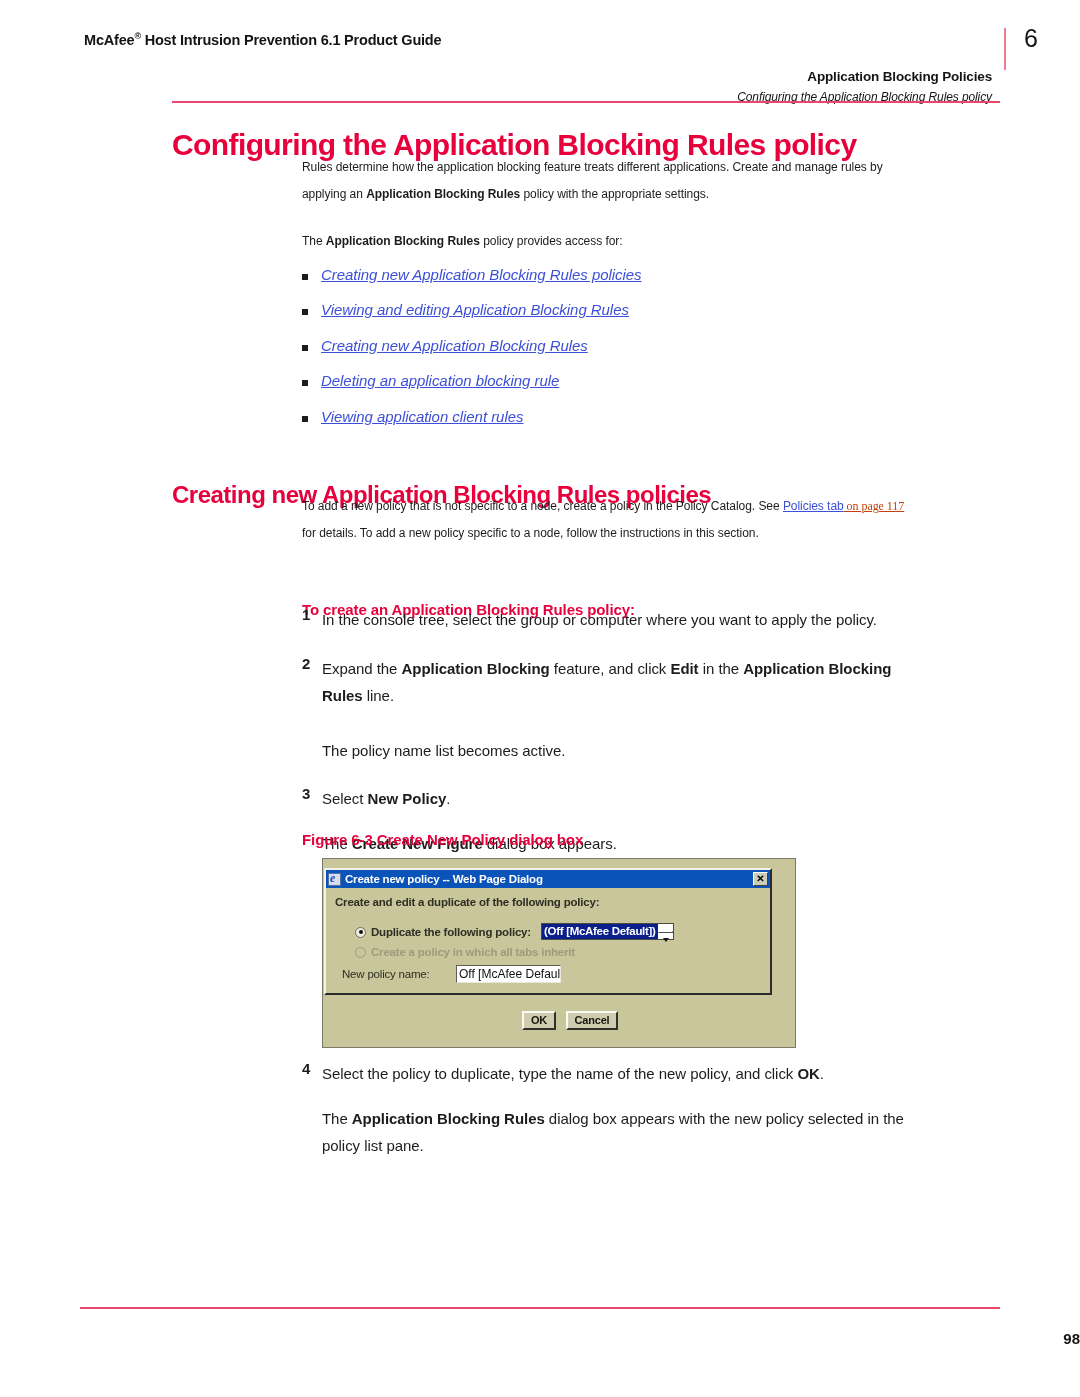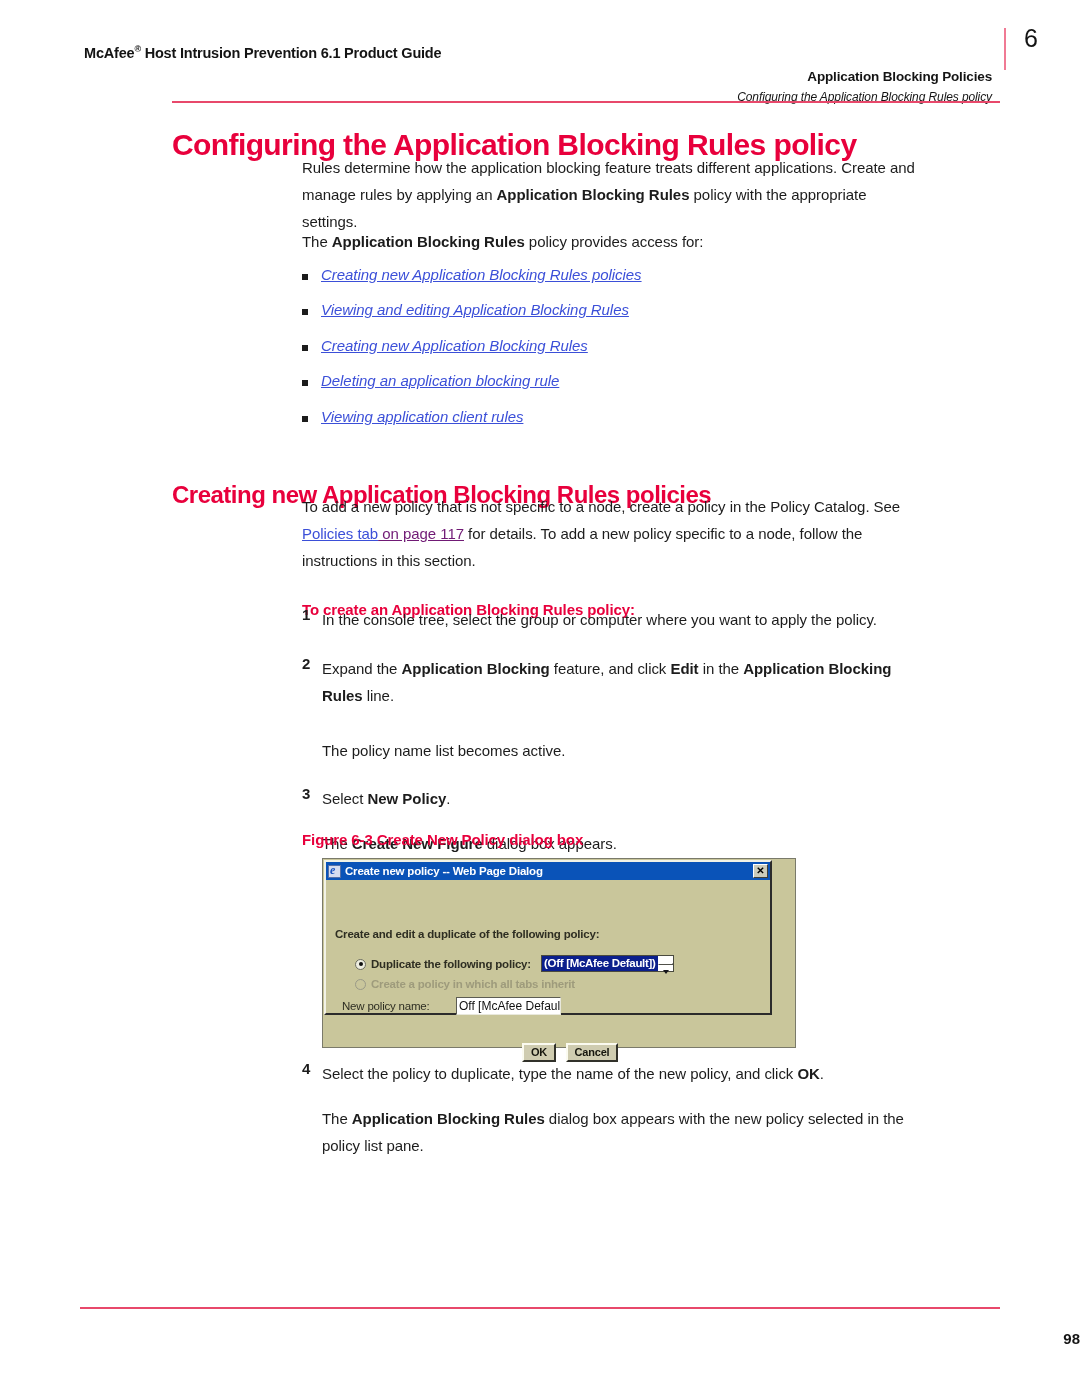--- a/index.html
+++ b/index.html
@@ -23,21 +23,21 @@
   
   .header {
     position: absolute;
     left: 0; top: 0;
     width: 1080px;
     height: 90px;
   }
   .header-left {
     position: absolute;
     left: 84px;
-    top: 44px;
+    top: 31px;
     font-size: 14.5px;
     font-weight: bold;
     color: #141414;
     letter-spacing: -0.2px;
     white-space: nowrap;
   }
   .header-left .sup {
     font-size: 9px;
     vertical-align: super;
     font-weight: bold;
@@ -132,30 +132,30 @@
     color: #e8003c;
     letter-spacing: -0.1px;
     white-space: nowrap;
   }
 
   
   .body-block {
     position: absolute;
     left: 302px;
     width: 614px;
-    font-size: 15px;
+    font-size: 12px;
     line-height: 27px;
     color: #1c1c1c;
     letter-spacing: -0.05px;
   }
   .body-block b { font-weight: bold; }
   .linkish {
     color: #3b4fd8;
   }
-  .pagenum-link { color: #701a75; font-style: normal; }
+  .pagenum-link { color: #c2410c; font-style: normal; font-family: Liberation Serif, serif; }
 
   
   .bullets {
     position: absolute;
     left: 302px;
     width: 640px;
   }
   .bullet-row {
     position: relative;
     height: 35.4px;
@@ -235,23 +235,23 @@
     top: 858px;
     width: 474px;
     height: 190px;
     background: #c9c69b;
     border: 1px solid #7a7a6a;
     box-sizing: border-box;
   }
   .dlg-window {
     position: absolute;
     left: 1px;
-    top: 1px;
+    top: 9px;
     width: 448px;
-    height: 155px;
+    height: 127px;
     background: #c9c69b;
     border-top: 2px solid #f2f2e6;
     border-left: 2px solid #f2f2e6;
     border-right: 2px solid #2b2b2b;
     border-bottom: 2px solid #2b2b2b;
     box-sizing: border-box;
   }
   .dlg-titlebar {
     position: absolute;
     left: 0; top: 0;
@@ -308,21 +308,20 @@
     line-height: 12px;
     text-align: center;
   }
   .dlg-body {
     position: absolute;
     left: 0;
     top: 18px;
     right: 0;
     bottom: 0;
     padding: 8px 0 0 8px;
-    margin-top: 40px;
   }
   .dlg-prompt {
     position: absolute;
     left: 9px;
     top: 8px;
     font-size: 11.5px;
     font-weight: bold;
     color: #2e2e22;
     letter-spacing: -0.2px;
     white-space: nowrap;

